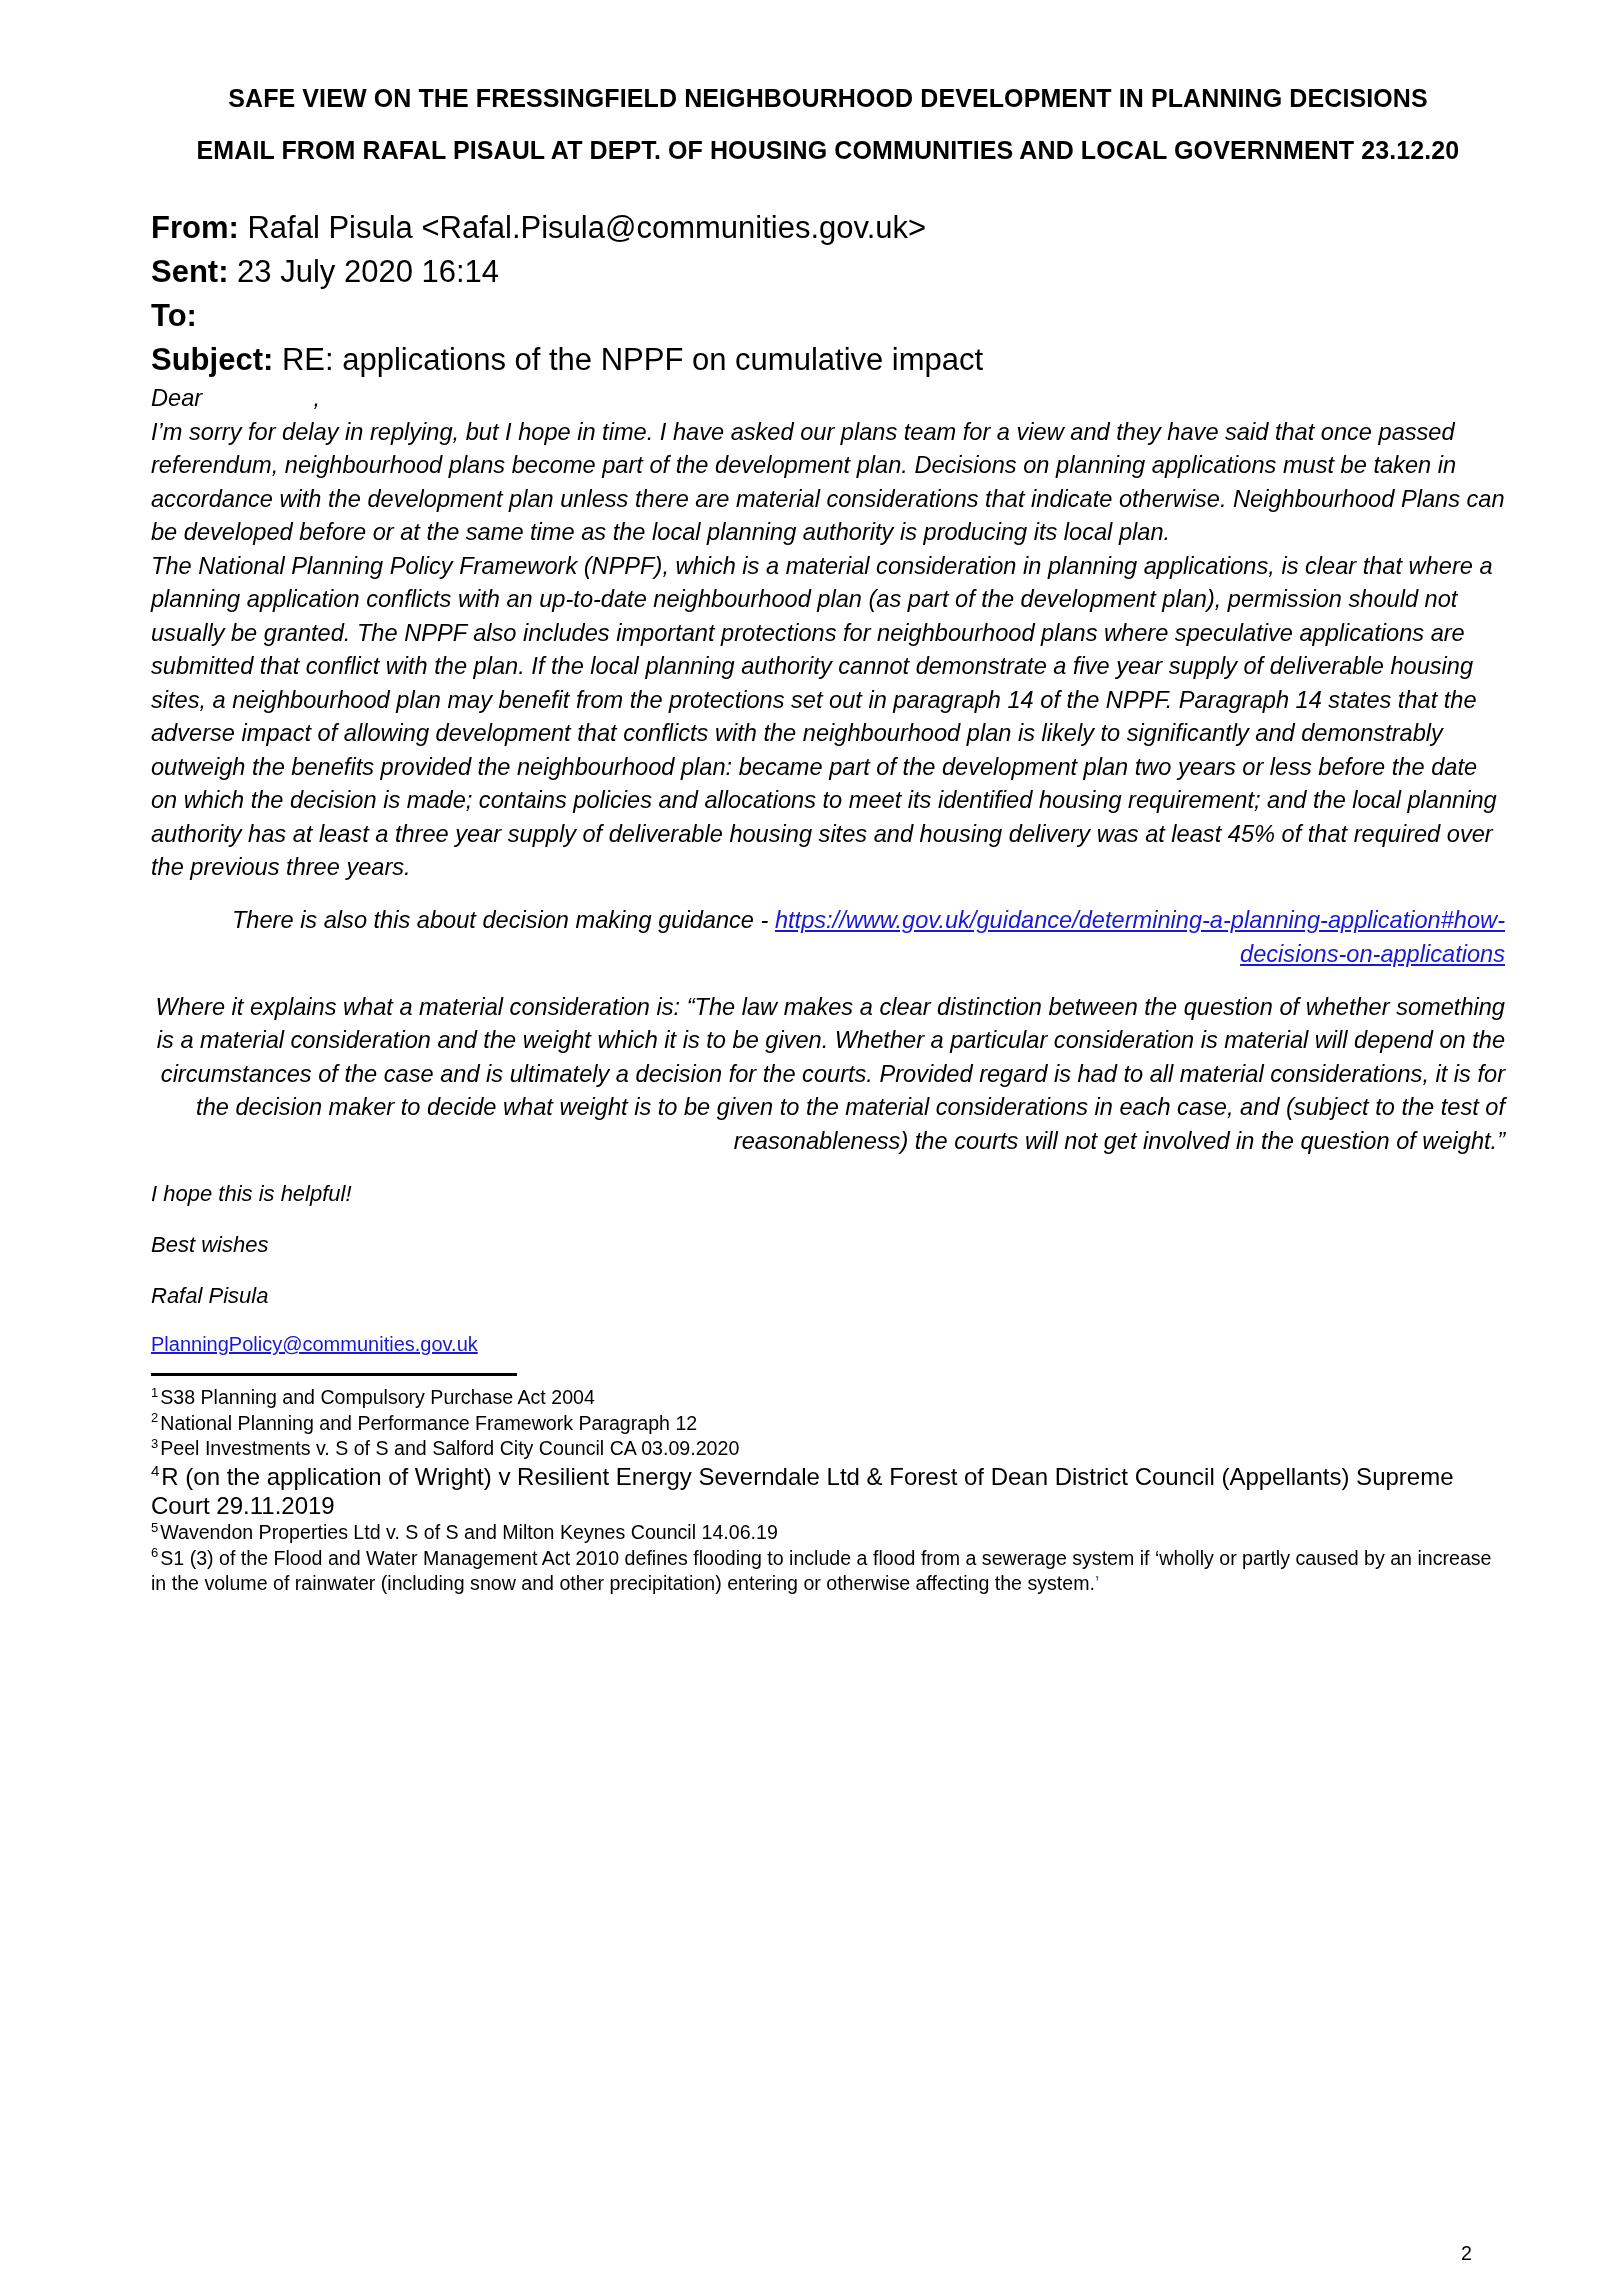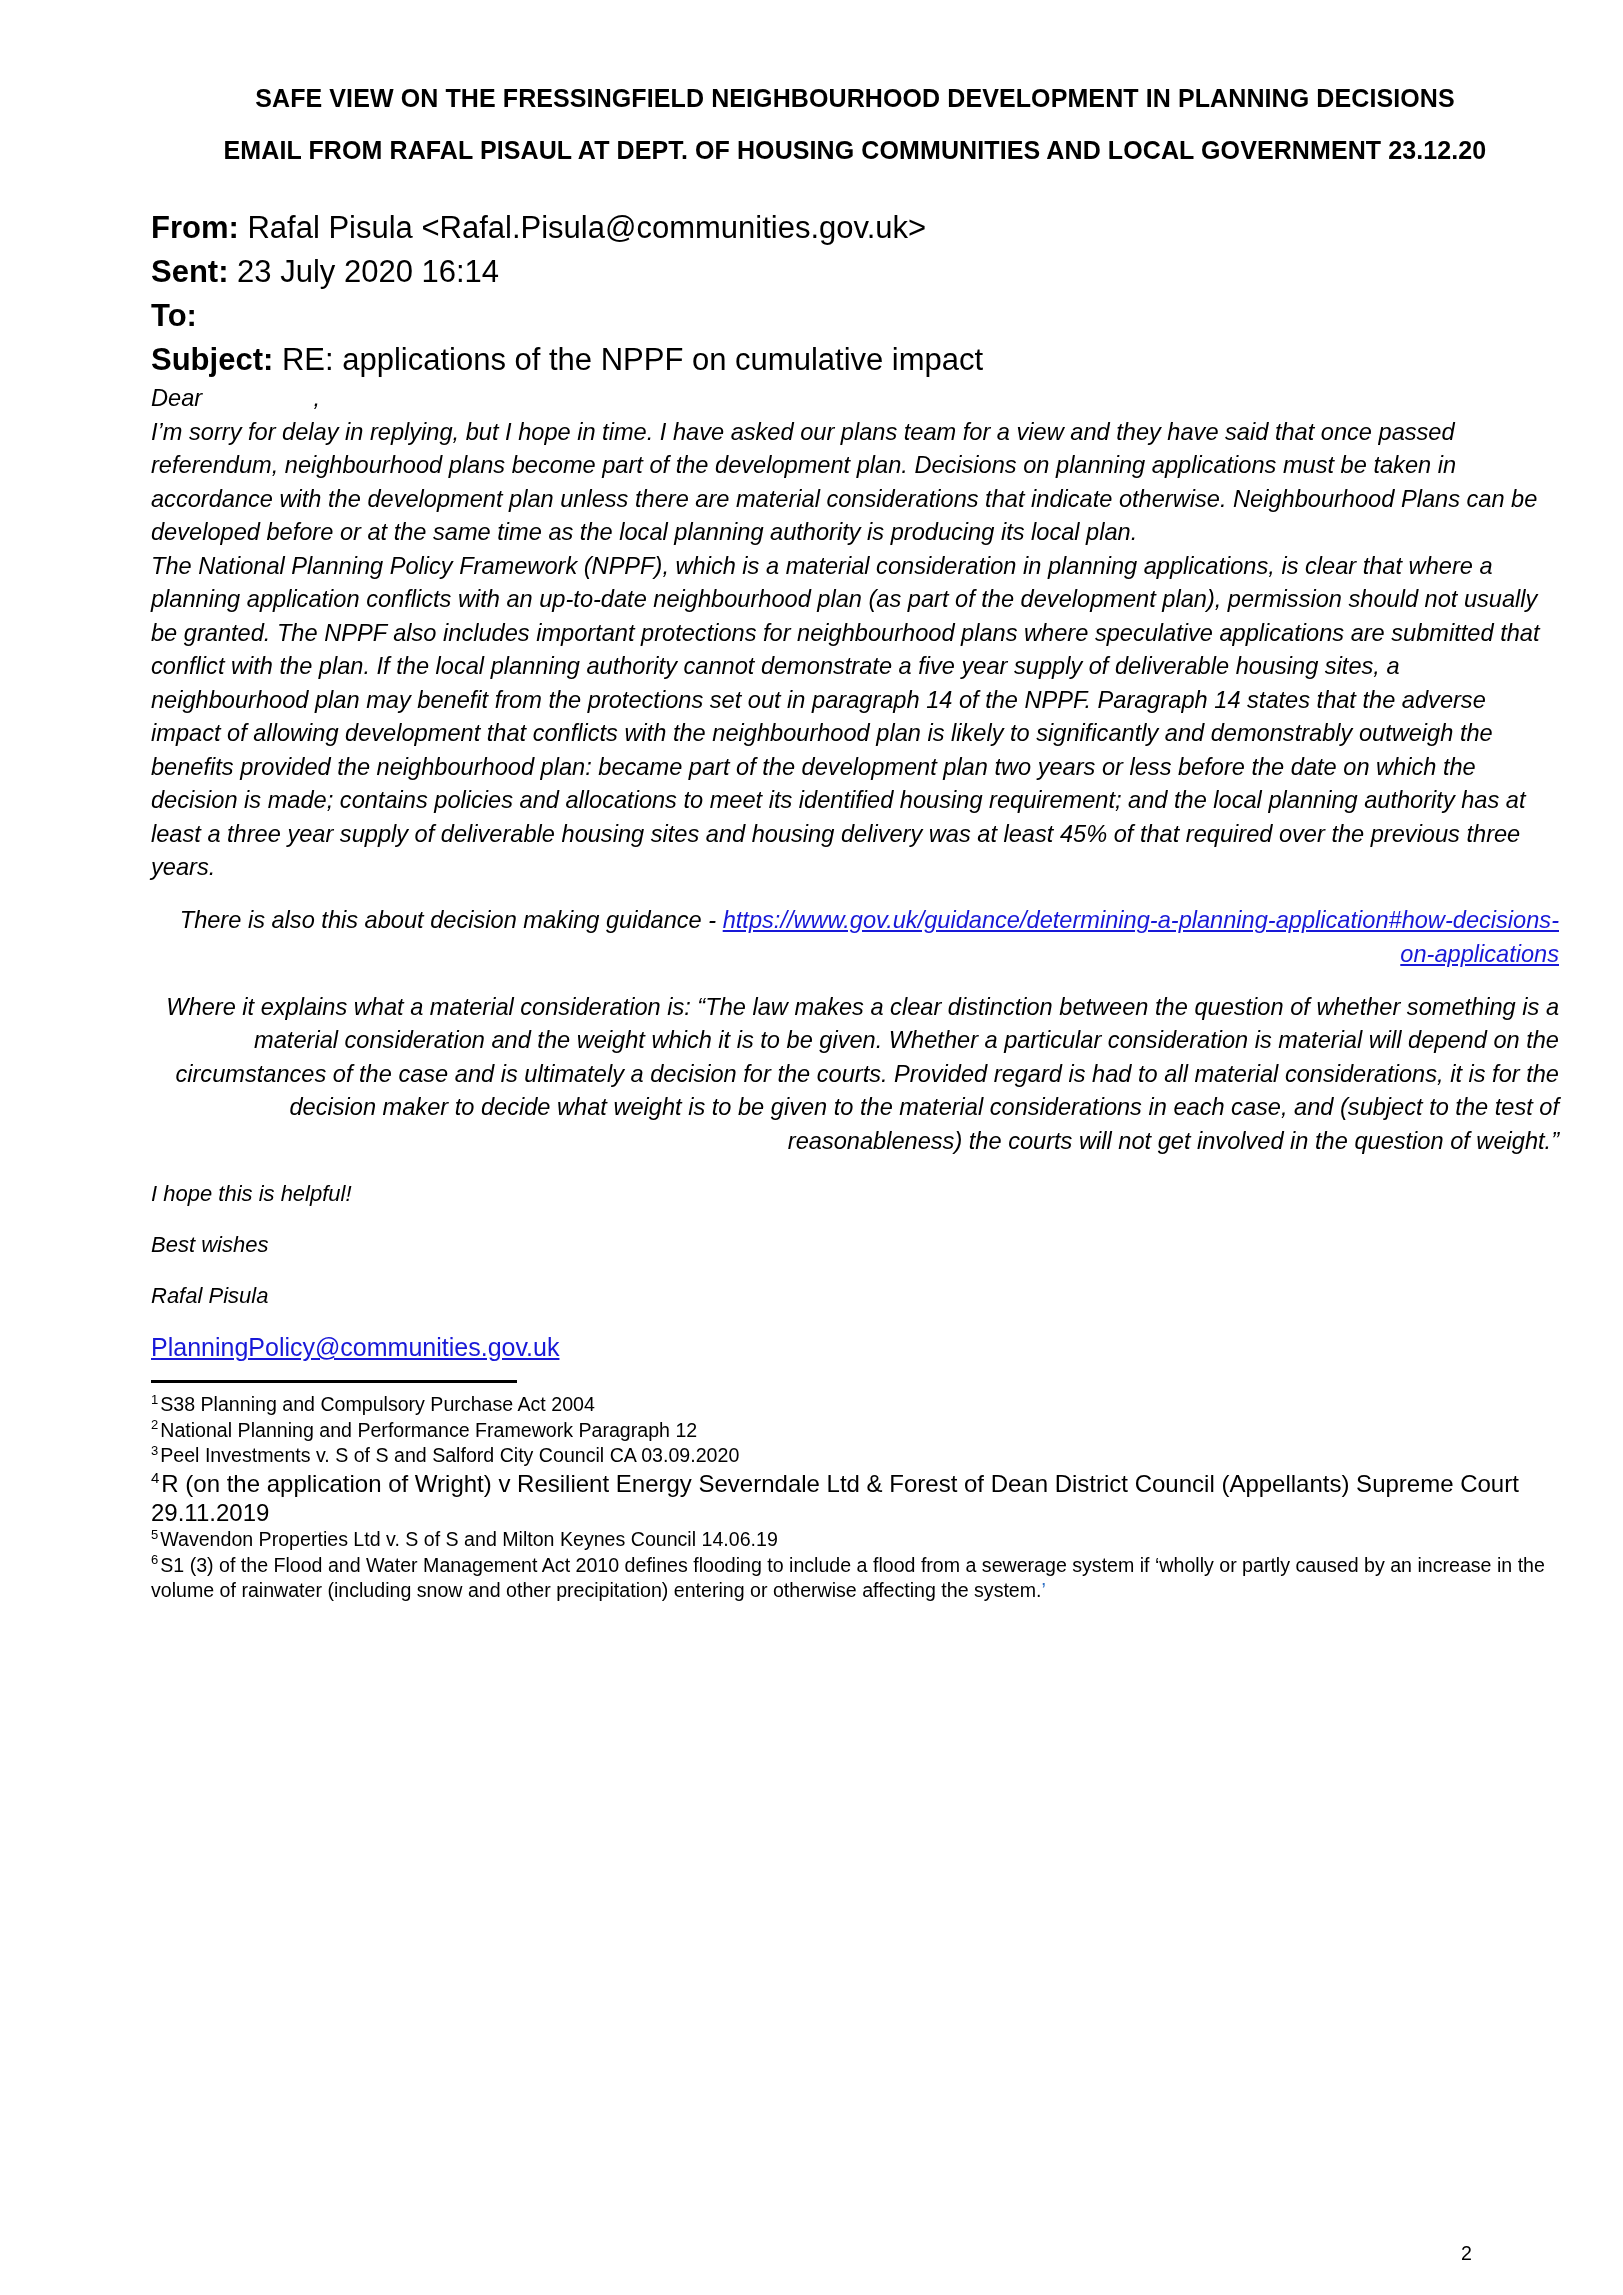--- a/index.html
+++ b/index.html
@@ -11,21 +11,21 @@
     font-family: "Liberation Sans", sans-serif;
     color: #000000;
     position: relative;
     overflow: hidden;
   }
   .page {
     position: absolute;
     top: 0; left: 0;
     width: 1623px;
     height: 2295px;
-    padding: 84px 64px 0 151px;
+    padding: 84px 118px 0 151px;
   }
 
   
   .doc-title {
     font-weight: bold;
     font-size: 25px;
     line-height: 1.18;
     text-align: center;
     margin: 0 0 22px 0;
     letter-spacing: 0.1px;
@@ -75,21 +75,21 @@
     text-decoration: underline;
     font-style: normal;
   }
   .sig {
     font-style: italic;
     font-size: 22px;
     line-height: 1.42;
     margin: 19.6px 0 0 0;
   }
   .sig-email {
-    font-size: 25px;
+    font-size: 20px;
     line-height: 1.42;
     margin: 19.6px 0 0 0;
   }
 
   
   .fn-rule {
     width: 366px;
     height: 0;
     border-top: 3.3px solid #000;
     margin: 14.4px 0 9.2px 0;

